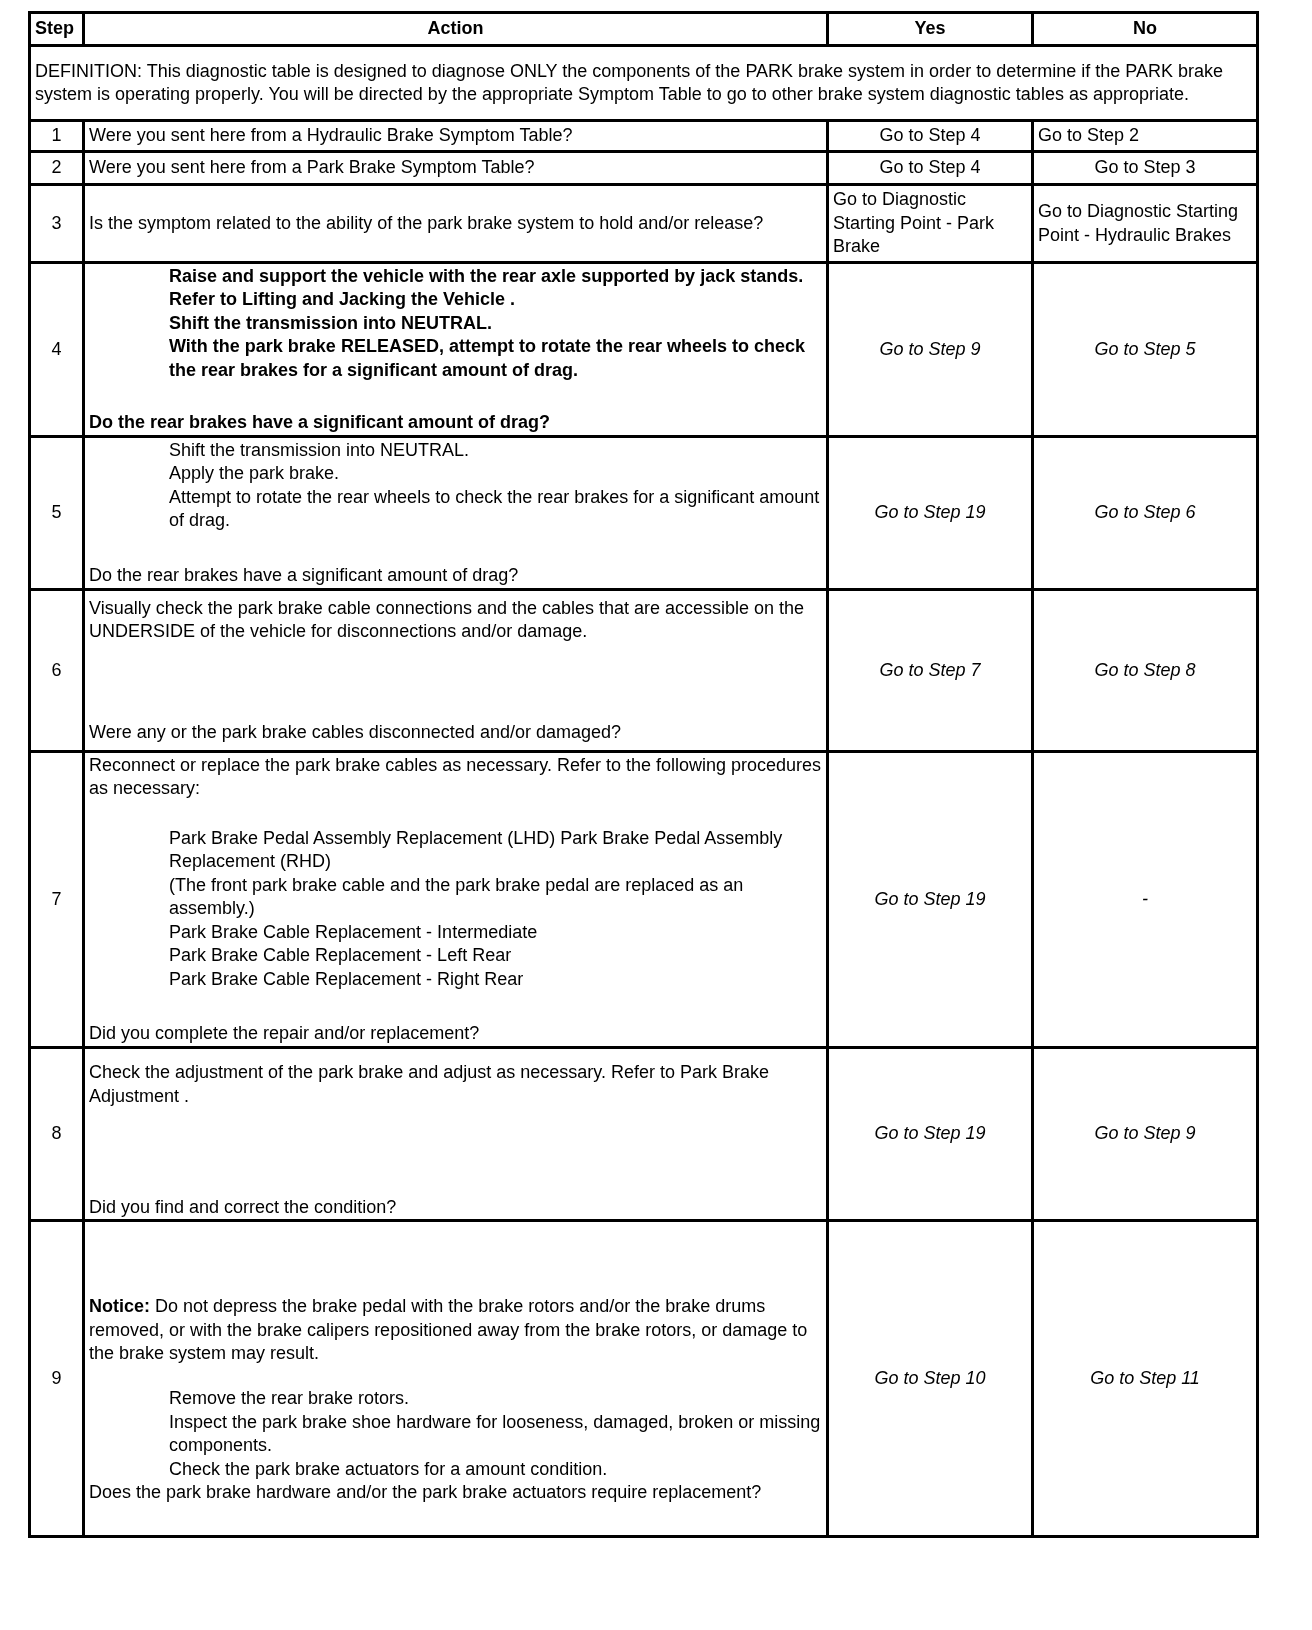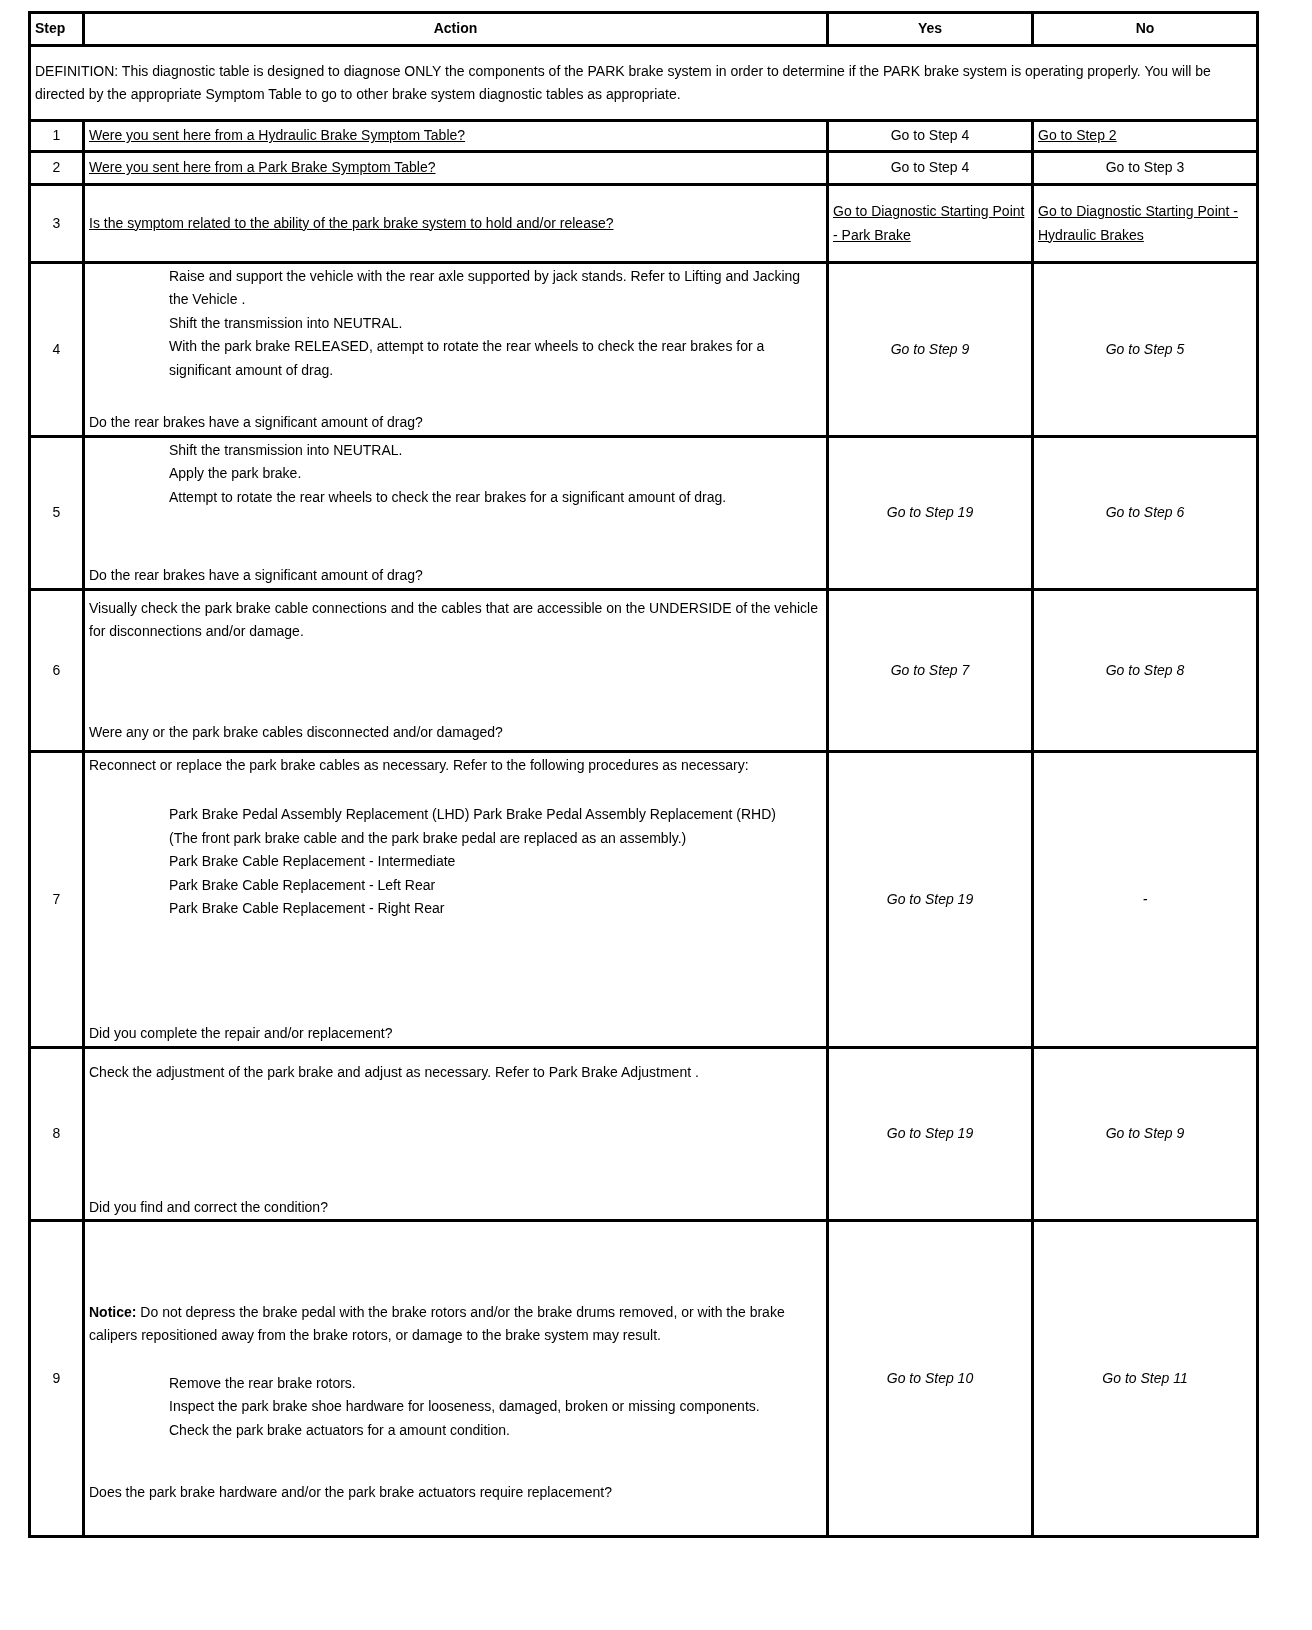--- a/index.html
+++ b/index.html
@@ -3,39 +3,39 @@
 <meta charset="utf-8">
 <style>
   html, body { margin: 0; padding: 0; background: #ffffff; }
   body { width: 1312px; height: 1630px; position: relative; overflow: hidden;
          font-family: "Liberation Sans", sans-serif; color: #000; }
   table.diag {
     position: absolute; left: 28px; top: 11px;
     width: 1228px;
     border-collapse: collapse;
     table-layout: fixed;
-    font-size: 14px;
+    font-size: 18px;
     line-height: 23.5px;
   }
   table.diag td, table.diag th {
     border: 3px solid #000;
     padding: 0 4px;
     vertical-align: middle;
   }
   col.c-step { width: 54px; }
   col.c-action { width: 744px; }
   col.c-yes { width: 205px; }
   col.c-no { width: 225px; }
   th { font-weight: bold; text-align: center; height: 30px; }
   th.step-h { text-align: left; padding-left: 2px; }
   td.definition { text-align: left; padding: 2px 4px 4px 4px; }
   td.step-num { text-align: center; }
   td.center { text-align: center; }
   td.bottom { vertical-align: bottom; padding-bottom: 2px; font-style: italic; }
-  td.left { text-align: left; text-decoration: underline; }
+  td.left { text-align: left; }
   .action-wrap { display: flex; flex-direction: column; height: 100%; }
   .indent { padding-left: 80px; }
   .spacer { flex: 1; }
   .notice-label { font-weight: bold; }
   td.action { vertical-align: top; padding-top: 2px; padding-bottom: 2px; }
   .block { display: block; }
 </style>
 </head>
 <body>
 
@@ -76,21 +76,21 @@
     <tr style="height:78px;">
       <td class="step-num">3</td>
       <td class="left">Is the symptom related to the ability of the park brake system to hold and/or release?</td>
       <td class="left">Go to Diagnostic Starting Point - Park Brake</td>
       <td class="left">Go to Diagnostic Starting Point - Hydraulic Brakes</td>
     </tr>
 
     <tr style="height:174px;">
       <td class="step-num">4</td>
       <td class="action">
-        <div class="action-wrap" style="height:170px;">
+        <div class="action-wrap" style="height:170px;font-weight:bold;">
           <div class="indent">
             <span class="block">Raise and support the vehicle with the rear axle supported by jack stands. Refer to Lifting and Jacking the Vehicle .</span>
             <span class="block">Shift the transmission into NEUTRAL.</span>
             <span class="block">With the park brake RELEASED, attempt to rotate the rear wheels to check the rear brakes for a significant amount of drag.</span>
           </div>
           <div class="spacer"></div>
           <div>Do the rear brakes have a significant amount of drag?</div>
         </div>
       </td>
       <td class="center bottom">Go to Step 9</td>

